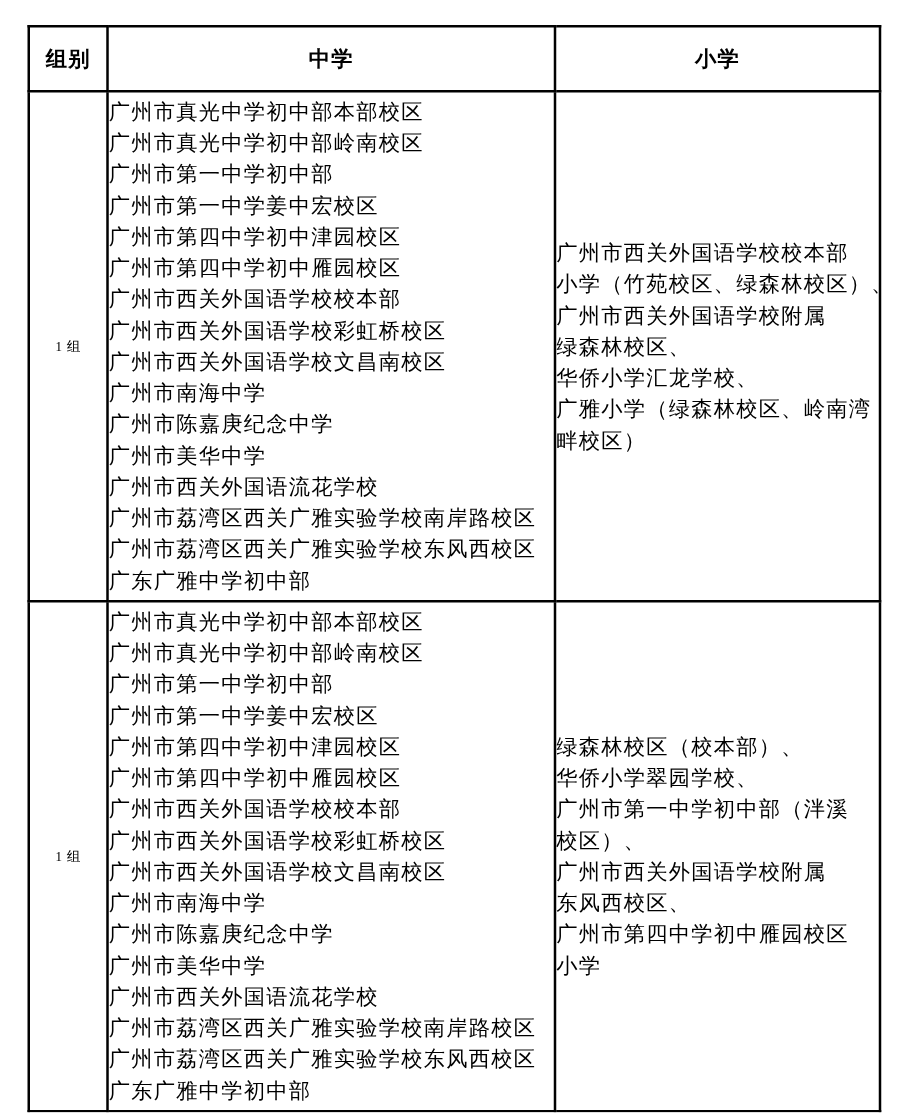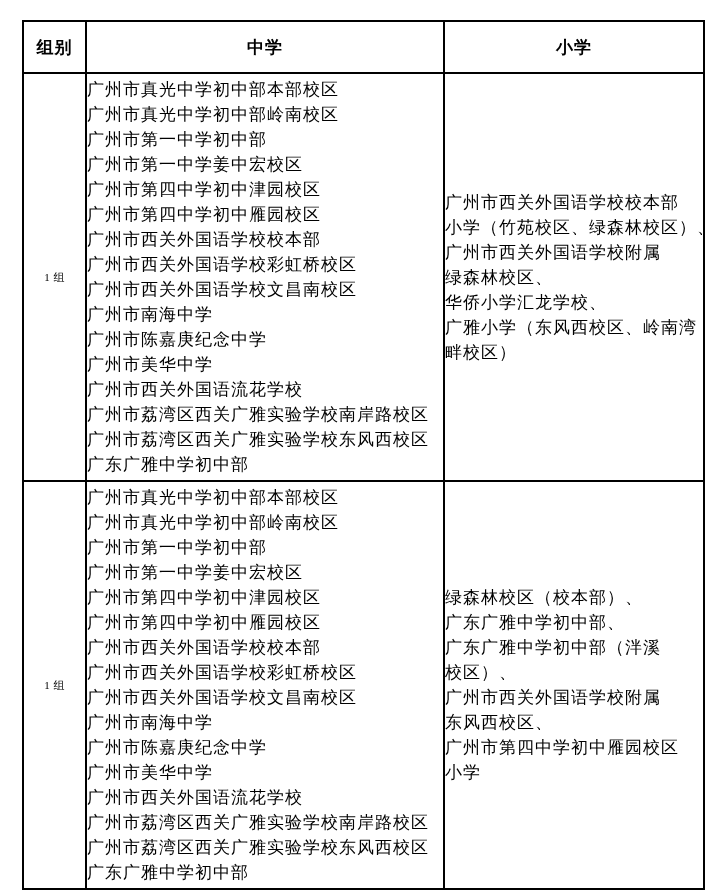--- a/index.html
+++ b/index.html
@@ -99,21 +99,21 @@
             <div class="line">广州市荔湾区西关广雅实验学校南岸路校区</div>
             <div class="line">广州市荔湾区西关广雅实验学校东风西校区</div>
             <div class="line">广东广雅中学初中部</div>
           </td>
           <td class="primary-cell">
             <div class="line">广州市西关外国语学校校本部</div>
             <div class="line">小学（竹苑校区、绿森林校区）、</div>
             <div class="line">广州市西关外国语学校附属</div>
             <div class="line">绿森林校区、</div>
             <div class="line">华侨小学汇龙学校、</div>
-            <div class="line">广雅小学（东风西校区、岭南湾</div>
+            <div class="line">广雅小学（绿森林校区、岭南湾</div>
             <div class="line">畔校区）</div>
           </td>
         </tr>
         <tr>
           <td class="group-cell">1 组</td>
           <td class="middle-cell">
             <div class="line">广州市真光中学初中部本部校区</div>
             <div class="line">广州市真光中学初中部岭南校区</div>
             <div class="line">广州市第一中学初中部</div>
             <div class="line">广州市第一中学姜中宏校区</div>
@@ -125,22 +125,22 @@
             <div class="line">广州市南海中学</div>
             <div class="line">广州市陈嘉庚纪念中学</div>
             <div class="line">广州市美华中学</div>
             <div class="line">广州市西关外国语流花学校</div>
             <div class="line">广州市荔湾区西关广雅实验学校南岸路校区</div>
             <div class="line">广州市荔湾区西关广雅实验学校东风西校区</div>
             <div class="line">广东广雅中学初中部</div>
           </td>
           <td class="primary-cell">
             <div class="line">绿森林校区（校本部）、</div>
-            <div class="line">广东广雅中学初中部、</div>
-            <div class="line">广东广雅中学初中部（泮溪</div>
+            <div class="line">华侨小学翠园学校、</div>
+            <div class="line">广州市第一中学初中部（泮溪</div>
             <div class="line">校区）、</div>
             <div class="line">广州市西关外国语学校附属</div>
             <div class="line">东风西校区、</div>
             <div class="line">广州市第四中学初中雁园校区</div>
             <div class="line">小学</div>
           </td>
         </tr>
       </tbody>
   </table>
 </div>

